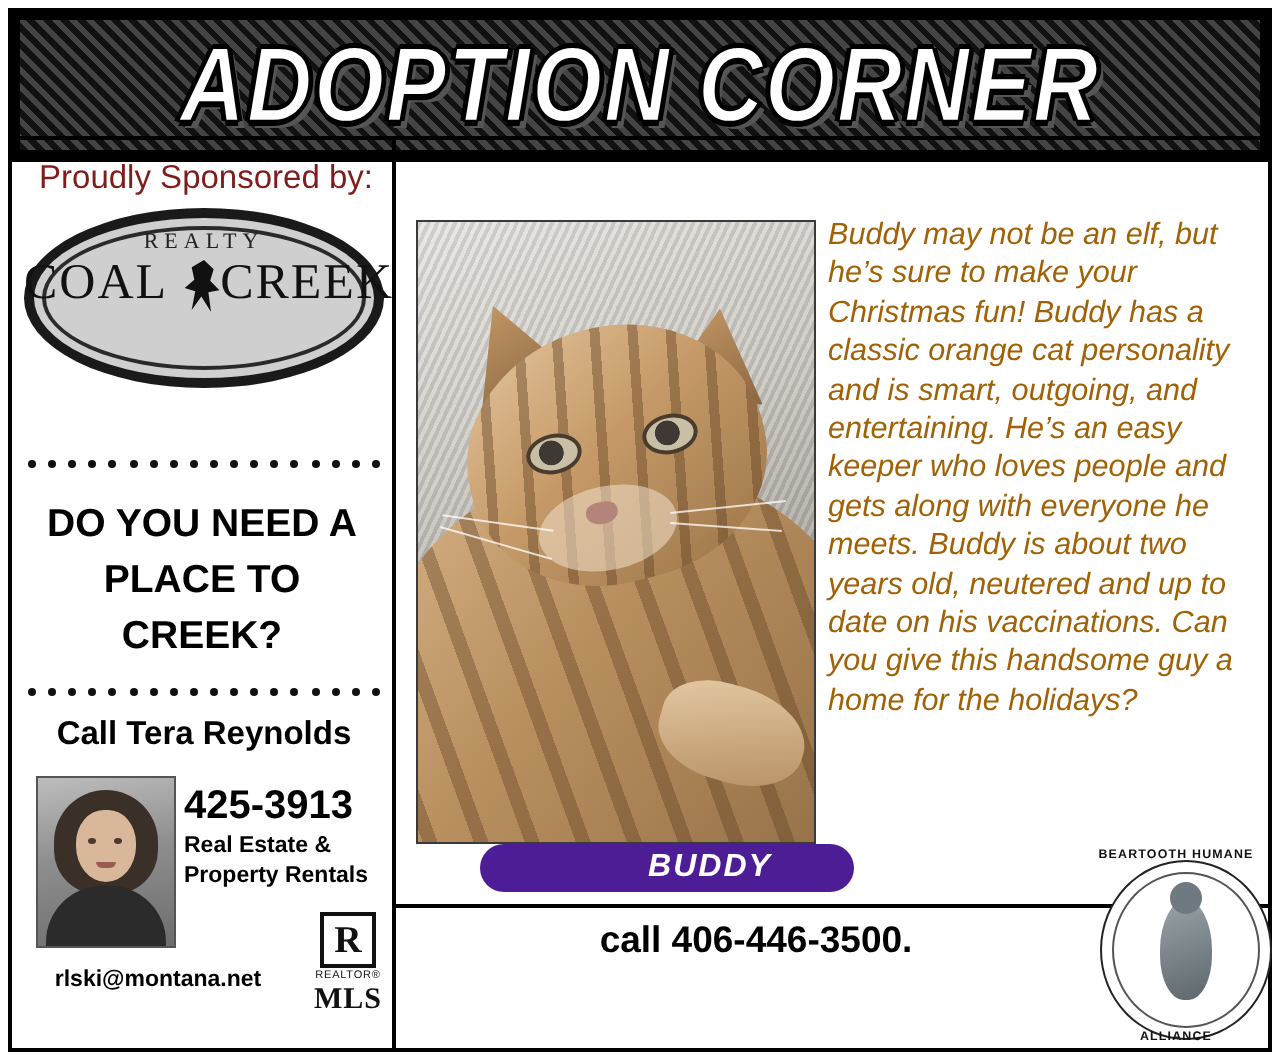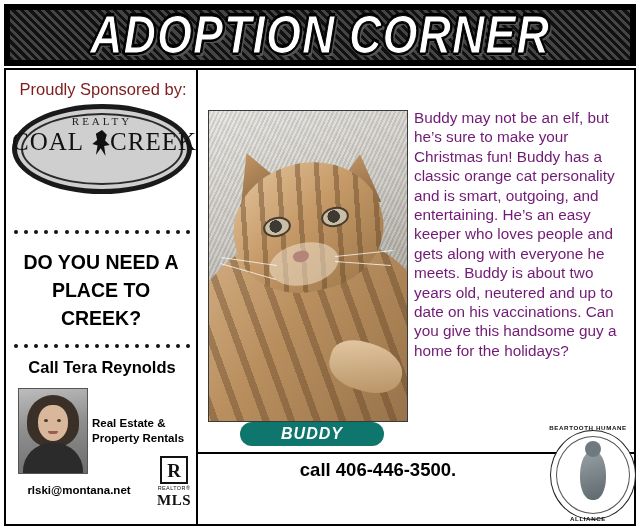--- a/index.html
+++ b/index.html
@@ -18,21 +18,21 @@
     overflow: hidden;
     box-sizing: border-box;
   }
 
   
   .banner {
     position: absolute;
     left: 4px;
     top: 4px;
     width: 632px;
-    height: 62px;
+    height: 77px;
     background: #000;
     border: 2px solid #000;
     box-sizing: border-box;
     overflow: hidden;
   }
   .banner-inner {
     position: absolute;
     left: 3px;
     top: 3px;
     right: 3px;
@@ -443,39 +443,41 @@
     border-radius: 40% 50% 45% 45%;
     transform: rotate(16deg);
   }
 
   .caption-bar {
     position: absolute;
     left: 240px;
     top: 422px;
     width: 144px;
     height: 24px;
-    background: #0f766e;
+    background: #4c1d95;
     border-radius: 12px;
     color: #fff;
     font-weight: bold;
     font-style: italic;
     font-size: 16px;
     text-align: center;
     line-height: 24px;
     letter-spacing: 1px;
+    padding-left: 43px;
   }
 
   .bodycopy {
     position: absolute;
     left: 414px;
     top: 108px;
     width: 214px;
     font-size: 15.3px;
     line-height: 19.4px;
-    color: #701a75;
+    color: #a16207;
+    font-style: italic;
   }
 
   .hr-bottom {
     position: absolute;
     left: 198px;
     top: 452px;
     width: 436px;
     height: 2px;
     background: #000;
   }
@@ -615,20 +617,21 @@
 
   <div class="agent-photo">
     <div class="hair"></div>
     <div class="face"></div>
     <div class="eye-l"></div>
     <div class="eye-r"></div>
     <div class="mouth"></div>
     <div class="body"></div>
   </div>
 
+  <div class="phone">425-3913</div>
   <div class="agent-sub">Real Estate &amp; Property Rentals</div>
 
   <div class="realtor-block">
     <div class="realtor-box">R</div>
     <div class="realtor-word">REALTOR®</div>
     <div class="mls">MLS</div>
   </div>
 
   <div class="email">rlski@montana.net</div>
 

